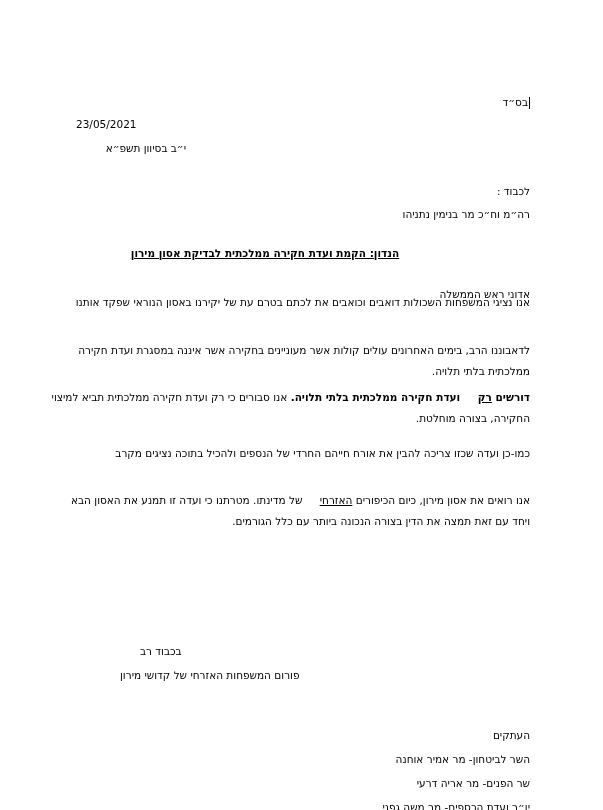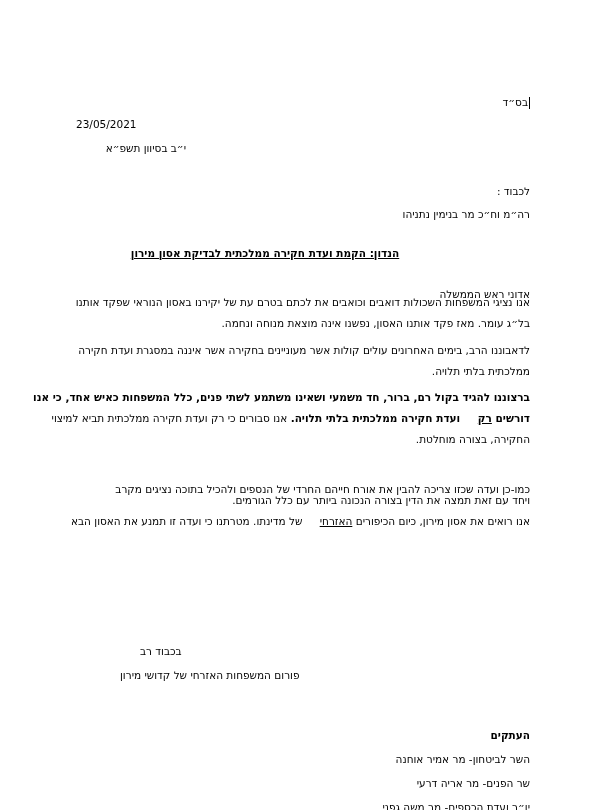--- a/index.html
+++ b/index.html
@@ -29,45 +29,43 @@
 
   <div class="abs rtl" style="right:73px; top:137px;">לכבוד :</div>
   <div class="abs rtl" style="right:73px; top:160px;">רה״מ וח״כ מר בנימין נתניהו</div>
 
   <div class="abs rtl" style="left:0; width:530px; text-align:center; top:199px; font-weight:bold; text-decoration:underline;">הנדון: הקמת ועדת חקירה ממלכתית לבדיקת אסון מירון</div>
 
   <div class="abs rtl" style="right:73px; top:240px;">אדוני ראש הממשלה</div>
 
   <div class="para" style="top:292px;">
     <span class="line">אנו נציגי המשפחות השכולות דואבים וכואבים את לכתם בטרם עת של יקירנו באסון הנוראי שפקד אותנו</span>
-    <span class="line">בל״ג עומר. מאז פקד אותנו האסון, נפשנו אינה מוצאת מנוחה ונחמה.</span>
   </div>
 
   <div class="para" style="top:340px;">
     <span class="line">לדאבוננו הרב, בימים האחרונים עולים קולות אשר מעוניינים בחקירה אשר איננה במסגרת ועדת חקירה</span>
     <span class="line">ממלכתית בלתי תלויה.</span>
   </div>
 
   <div class="para" style="top:387px;">
-    <span class="line"><b>ברצוננו להגיד בקול רם, ברור, חד משמעי ושאינו משתמע לשתי פנים, כלל המשפחות כאיש אחד, כי אנו</b></span>
     <span class="line"><b>דורשים </b><b><u>רק</u></b><b> ועדת חקירה ממלכתית בלתי תלויה.</b><span> אנו סבורים כי רק ועדת חקירה ממלכתית תביא למיצוי</span></span>
     <span class="line">החקירה, בצורה מוחלטת.</span>
   </div>
 
-  <div class="para" style="top:443px;margin-top:36px;">
+  <div class="para" style="top:443px;">
     <span class="line">כמו-כן ועדה שכזו צריכה להבין את אורח חייהם החרדי של הנספים ולהכיל בתוכה נציגים מקרב</span>
   </div>
 
   <div class="para" style="top:490px;">
+    <span class="line"><span>אנו רואים את אסון מירון, כיום הכיפורים </span><u>האזרחי</u><span> של מדינתו. מטרתנו כי ועדה זו תמנע את האסון הבא</span></span>
     <span class="line">ויחד עם זאת תמצה את הדין בצורה הנכונה ביותר עם כלל הגורמים.</span>
-    <span class="line"><span>אנו רואים את אסון מירון, כיום הכיפורים </span><u>האזרחי</u><span> של מדינתו. מטרתנו כי ועדה זו תמנע את האסון הבא</span></span>
   </div>
 
   <div class="abs rtl" style="left:140px; width:120px; top:597px; text-align:left;">בכבוד רב</div>
   <div class="abs rtl" style="left:120px; width:200px; top:621px; text-align:left;">פורום המשפחות האזרחי של קדושי מירון</div>
 
-  <div class="abs rtl" style="right:73px; top:681px;font-weight:bold;">העתקים</div>
+  <div class="abs rtl" style="right:73px; top:681px;">העתקים</div>
   <div class="abs rtl" style="right:73px; top:705px;">השר לביטחון- מר אמיר אוחנה</div>
   <div class="abs rtl" style="right:73px; top:729px;">שר הפנים- מר אריה דרעי</div>
   <div class="abs rtl" style="right:73px; top:753px;">יו״ר ועדת הכספים- מר משה גפני</div>
   <div class="abs rtl" style="right:78px; top:777px;text-align:right;">מפכ״ל המשטרה- רב ניצב יעקב שבתאי</div>
 
 </div>
 
 </body></html>

